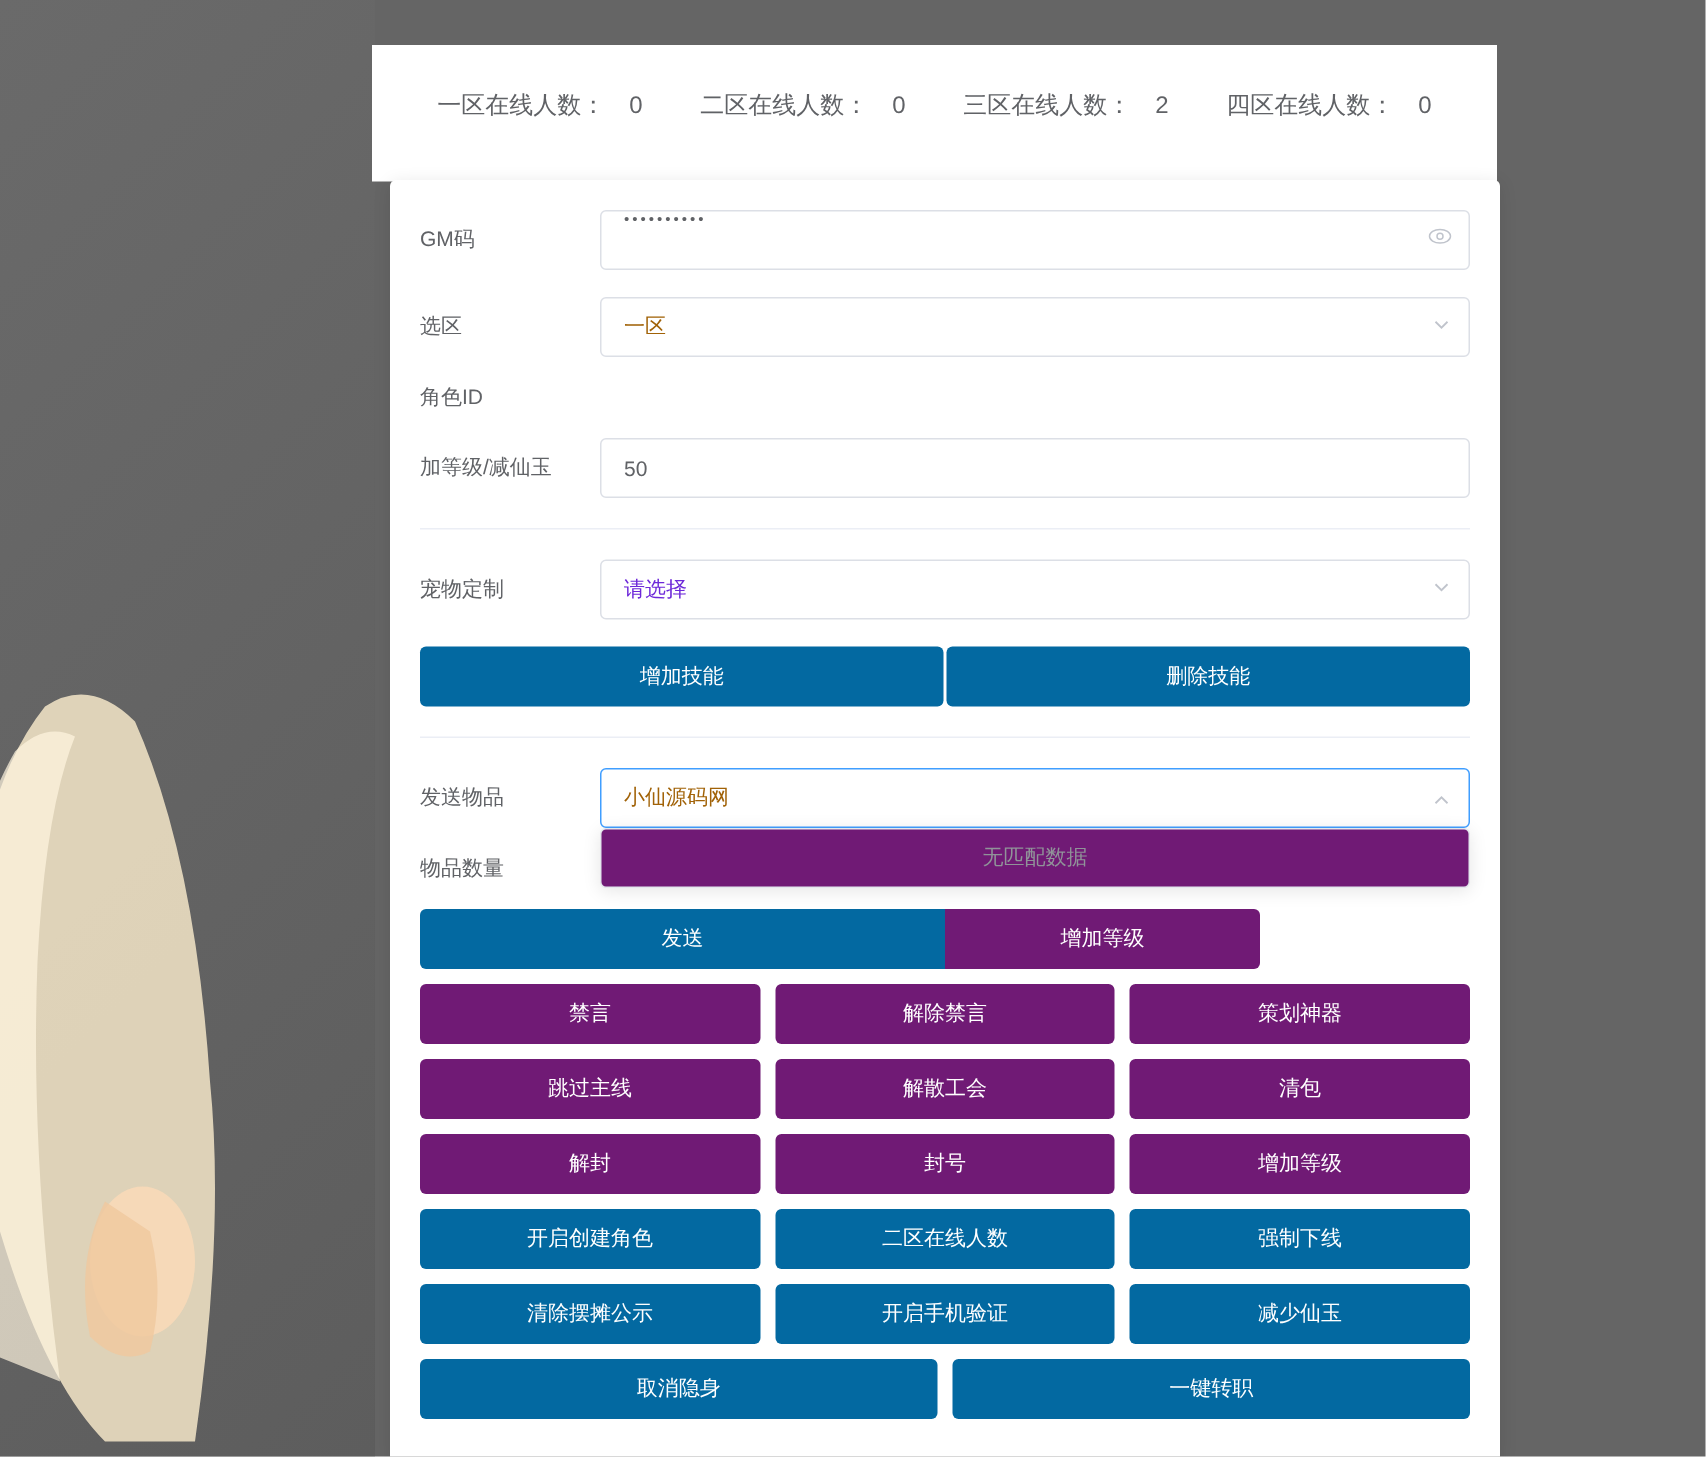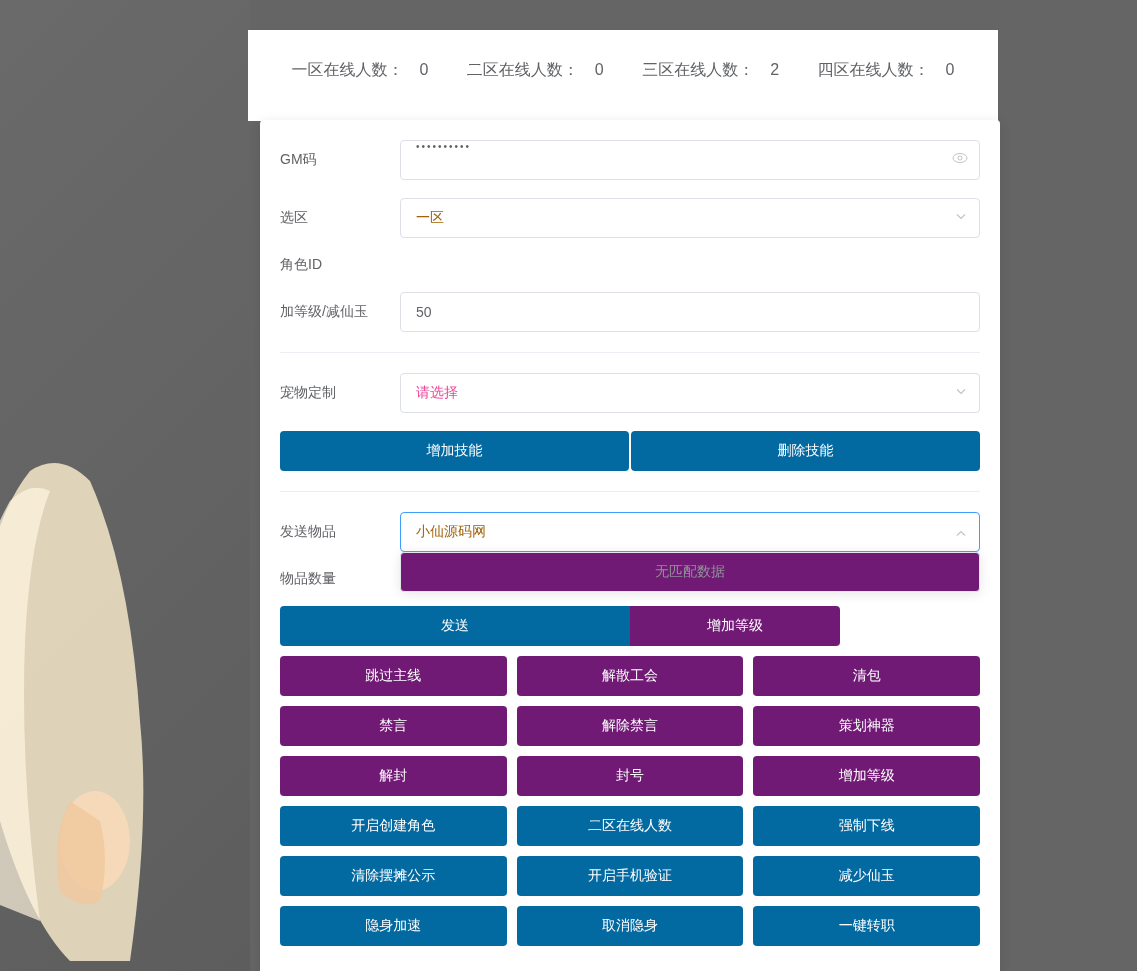--- a/index.html
+++ b/index.html
@@ -86,21 +86,21 @@
   border-radius: 4px;
   padding: 0 30px 0 15px;
   font-size: 14px;
   color: #a16207;
   background: #fff;
   position: relative;
   display: flex;
   align-items: center;
   cursor: pointer;
 }
-.select.placeholder { color: #ec4899; }
+.select.placeholder { color: #6d28d9; }
 .select.active { border-color: #409eff; }
 .chevron {
   position: absolute;
   right: 12px;
   top: 50%;
   transform: translateY(-50%);
   color: #c0c4cc;
   font-size: 12px;
 }
 .chevron.up { transform: translateY(-50%) rotate(180deg); }
@@ -262,48 +262,47 @@
     <span>无匹配数据</span>
   </div>
 
   <div class="btn-row" style="gap:0;">
     <button class="btn btn-blue" style="border-radius:4px 0 0 4px">发送</button>
     <button class="btn btn-orange" style="border-radius:0 4px 4px 0; flex:0.6">增加等级</button>
     <div style="flex:0.4"></div>
   </div>
 
   <div class="btn-row btn-row-gap btn-row-3">
+    <button class="btn btn-orange">禁言</button>
+    <button class="btn btn-orange">解除禁言</button>
+    <button class="btn btn-orange">策划神器</button>
+  </div>
+
+  <div class="btn-row btn-row-gap btn-row-3">
     <button class="btn btn-orange">跳过主线</button>
     <button class="btn btn-orange">解散工会</button>
     <button class="btn btn-orange">清包</button>
   </div>
 
   <div class="btn-row btn-row-gap btn-row-3">
-    <button class="btn btn-orange">禁言</button>
-    <button class="btn btn-orange">解除禁言</button>
-    <button class="btn btn-orange">策划神器</button>
-  </div>
-
-  <div class="btn-row btn-row-gap btn-row-3">
     <button class="btn btn-orange">解封</button>
     <button class="btn btn-orange">封号</button>
     <button class="btn btn-orange">增加等级</button>
   </div>
 
   <div class="btn-row btn-row-gap btn-row-3">
     <button class="btn btn-blue">开启创建角色</button>
     <button class="btn btn-blue">二区在线人数</button>
     <button class="btn btn-blue">强制下线</button>
   </div>
 
   <div class="btn-row btn-row-gap btn-row-3">
     <button class="btn btn-blue">清除摆摊公示</button>
     <button class="btn btn-blue">开启手机验证</button>
     <button class="btn btn-blue">减少仙玉</button>
   </div>
 
   <div class="btn-row btn-row-gap btn-row-3">
-    <button class="btn btn-blue">隐身加速</button>
     <button class="btn btn-blue">取消隐身</button>
     <button class="btn btn-blue">一键转职</button>
   </div>
 
 </div>
 
 </body></html>

